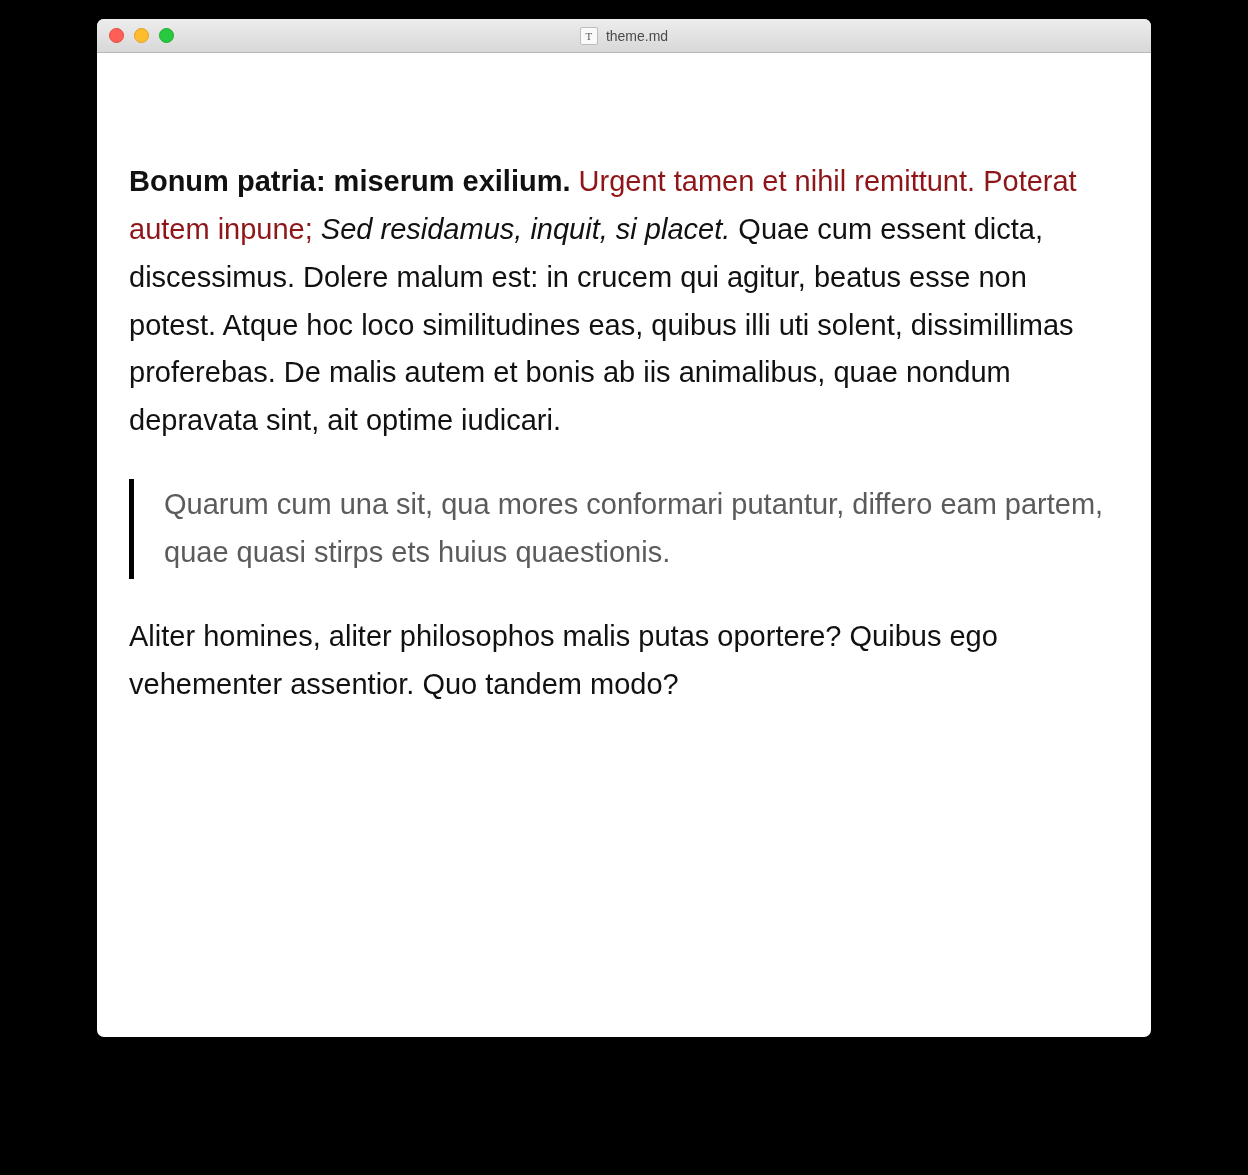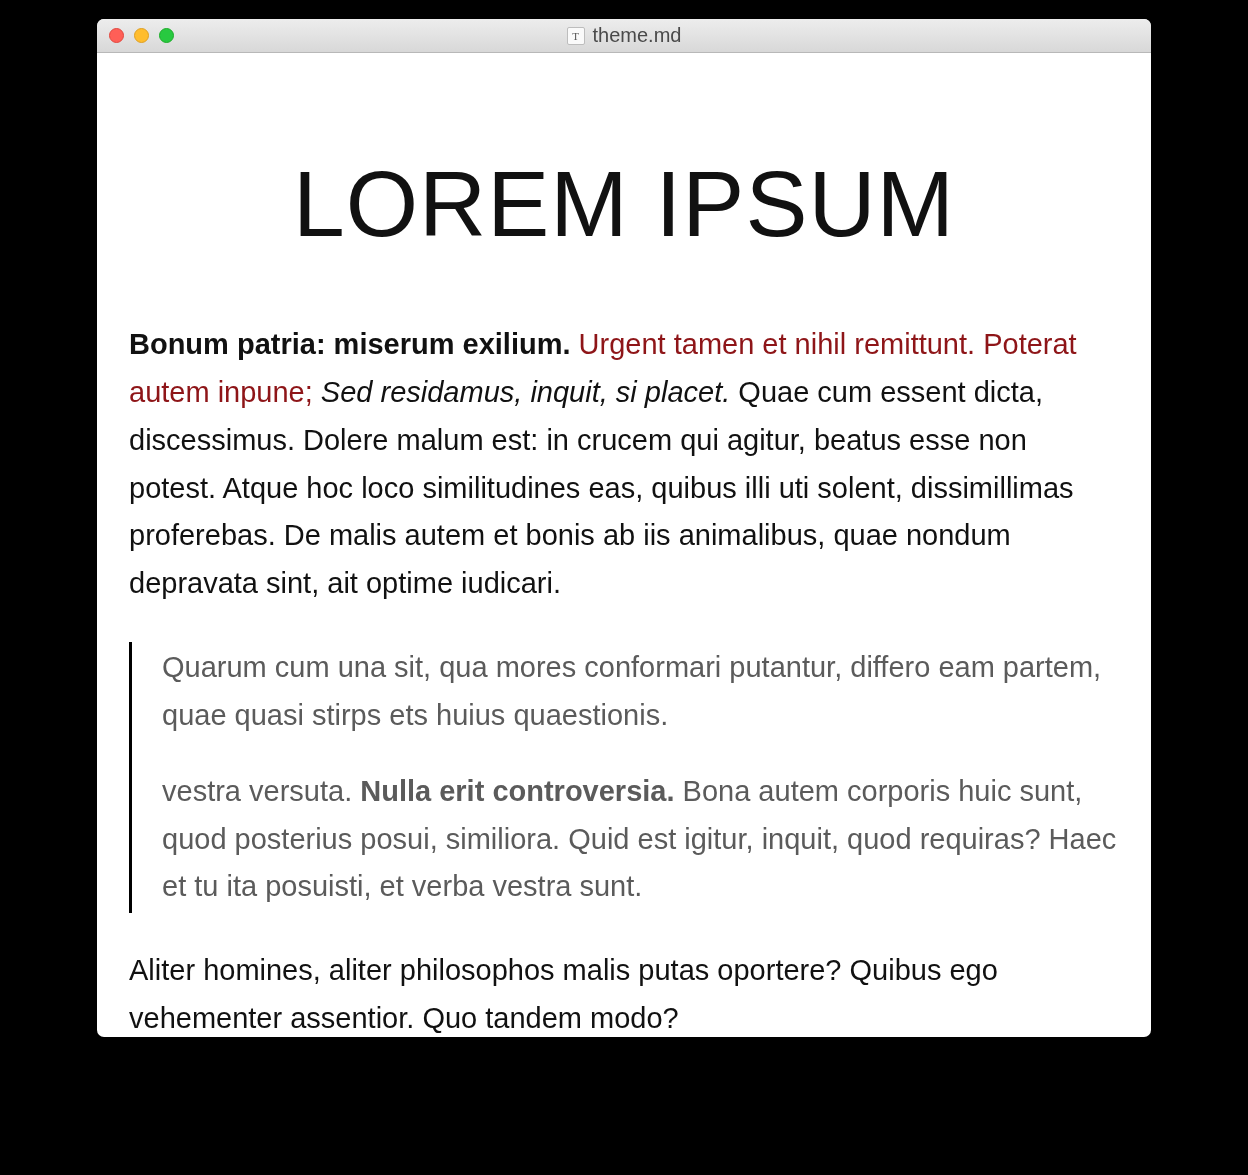--- a/index.html
+++ b/index.html
@@ -71,21 +71,21 @@
     border-radius: 2px;
     display: flex;
     align-items: center;
     justify-content: center;
     font-size: 11px;
     font-family: Georgia, "Times New Roman", serif;
     color: #555;
     box-sizing: border-box;
   }
   .title-text {
-    font-size: 20px;
+    font-size: 14px;
     color: #4a4a4a;
   }
   .content {
     flex: 1 1 auto;
     padding: 105px 32px 30px 32px;
     box-sizing: border-box;
     color: #111;
     overflow: hidden;
   }
   h1.doc-title {
@@ -101,21 +101,21 @@
     line-height: 1.65;
     margin: 0;
   }
   .para + .para { margin-top: 0; }
   .strong { font-weight: 700; }
   .link-ish { color: #8e1518; }
   .ital { font-style: italic; }
   blockquote.bq {
     margin: 34px 0 34px 0;
     padding: 2px 0 2px 30px;
-    border-left: 3px solid #000000;
+    border-left: 5px solid #000000;
     color: #5b5b5b;
   }
   blockquote.bq .para {
     color: #5b5b5b;
   }
   blockquote.bq .para + .para {
     margin-top: 28px;
   }
 </style>
 </head>
@@ -131,30 +131,26 @@
         <div class="dot green"></div>
       </div>
       <div class="title-center">
         <span class="doc-icon">T</span>
         <span class="title-text">theme.md</span>
       </div>
     </div>
 
     <div class="content">
 
-      <h1 class="doc-title">LOREM IPSUM</h1>
 
       <p class="para">
         <span class="strong">Bonum patria: miserum exilium.</span><span class="link-ish"> Urgent tamen et nihil remittunt. Poterat autem inpune; </span><span class="ital">Sed residamus, inquit, si placet.</span><span> Quae cum essent dicta, discessimus. Dolere malum est: in crucem qui agitur, beatus esse non potest. Atque hoc loco similitudines eas, quibus illi uti solent, dissimillimas proferebas. De malis autem et bonis ab iis animalibus, quae nondum depravata sint, ait optime iudicari.</span>
       </p>
 
       <blockquote class="bq">
         <p class="para">Quarum cum una sit, qua mores conformari putantur, differo eam partem, quae quasi stirps ets huius quaestionis.</p>
-        <p class="para">
-          <span>vestra versuta. </span><span class="strong">Nulla erit controversia.</span><span> Bona autem corporis huic sunt, quod posterius posui, similiora. Quid est igitur, inquit, quod requiras? Haec et tu ita posuisti, et verba vestra sunt.</span>
-        </p>
       </blockquote>
 
       <p class="para">Aliter homines, aliter philosophos malis putas oportere? Quibus ego vehementer assentior. Quo tandem modo?</p>
 
     </div>
   </div>
 </div>
 
 </body></html>

